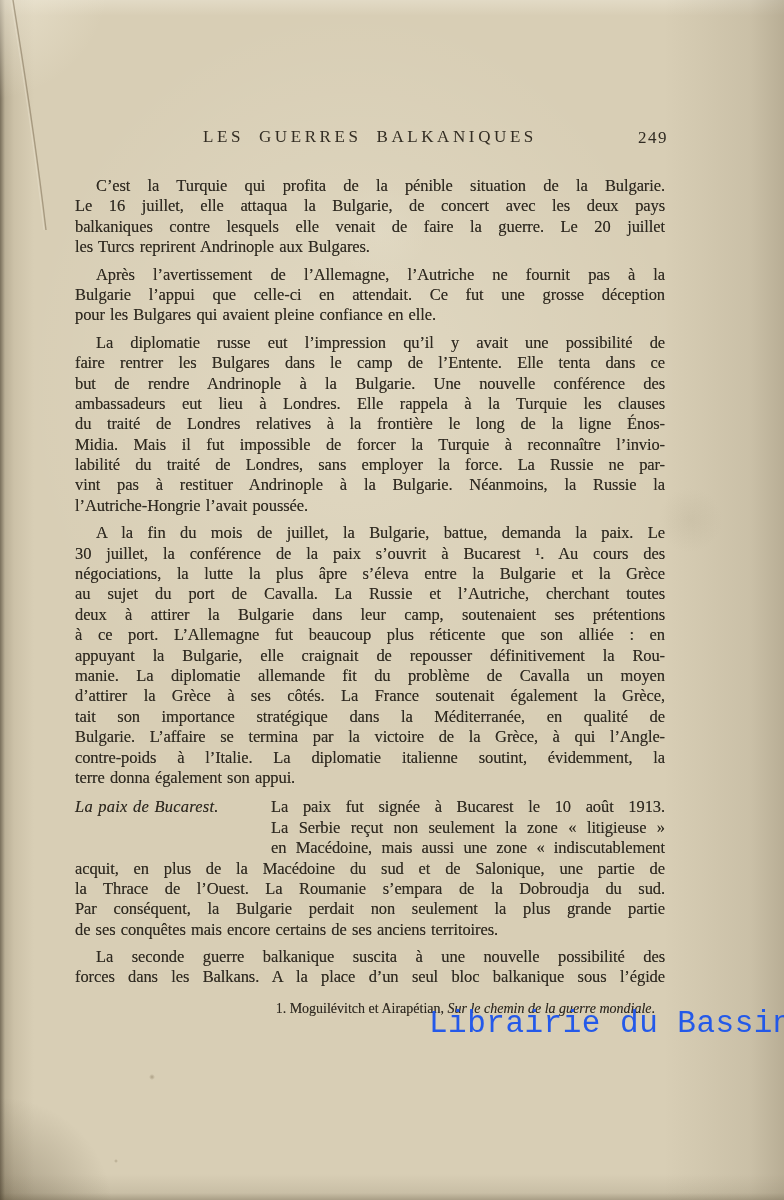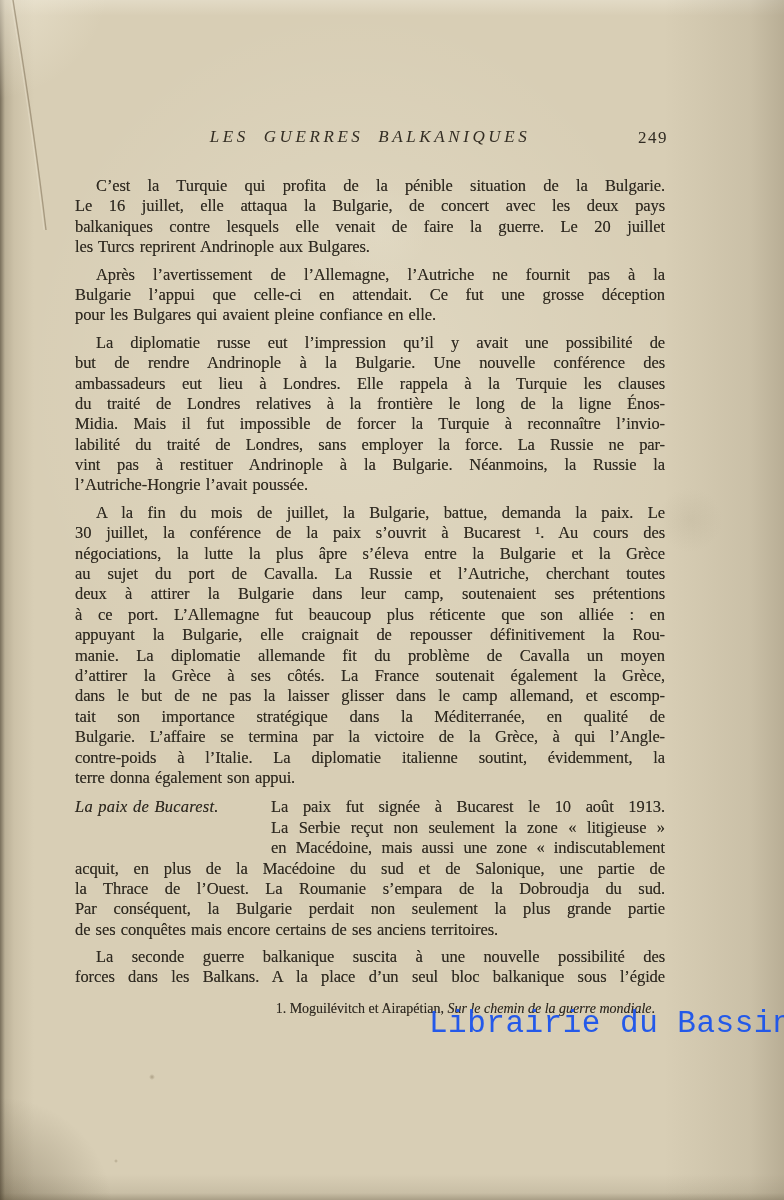--- a/index.html
+++ b/index.html
@@ -41,21 +41,20 @@
     position: absolute;
     left: 68px; top: 127px; width: 604px; height: 22px;
   }
   .header-title {
     display: block;
     text-align: center;
     font-size: 17px;
     letter-spacing: 3.6px;
     word-spacing: 7px;
     color: #332d23;
-    font-style: italic;
   }
   .page-number {
     position: absolute;
     right: 4px; top: 1px;
     font-size: 17px;
     letter-spacing: 1.5px;
   }
 
   .text-block {
     position: absolute;
@@ -126,39 +125,39 @@
         <div class="line">balkaniques contre lesquels elle venait de faire la guerre. Le 20 juillet</div>
         <div class="line last">les Turcs reprirent Andrinople aux Bulgares.</div>
       </div>
       <div class="para">
         <div class="line indent">Après l’avertissement de l’Allemagne, l’Autriche ne fournit pas à la</div>
         <div class="line">Bulgarie l’appui que celle-ci en attendait. Ce fut une grosse déception</div>
         <div class="line last">pour les Bulgares qui avaient pleine confiance en elle.</div>
       </div>
       <div class="para">
         <div class="line indent">La diplomatie russe eut l’impression qu’il y avait une possibilité de</div>
+        <div class="line">faire rentrer les Bulgares dans le camp de l’Entente. Elle tenta dans ce</div>
         <div class="line">but de rendre Andrinople à la Bulgarie. Une nouvelle conférence des</div>
         <div class="line">ambassadeurs eut lieu à Londres. Elle rappela à la Turquie les clauses</div>
         <div class="line">du traité de Londres relatives à la frontière le long de la ligne Énos-</div>
         <div class="line">Midia. Mais il fut impossible de forcer la Turquie à reconnaître l’invio-</div>
         <div class="line">labilité du traité de Londres, sans employer la force. La Russie ne par-</div>
         <div class="line">vint pas à restituer Andrinople à la Bulgarie. Néanmoins, la Russie la</div>
         <div class="line last">l’Autriche-Hongrie l’avait poussée.</div>
       </div>
       <div class="para">
         <div class="line indent">A la fin du mois de juillet, la Bulgarie, battue, demanda la paix. Le</div>
         <div class="line">30 juillet, la conférence de la paix s’ouvrit à Bucarest ¹. Au cours des</div>
         <div class="line">négociations, la lutte la plus âpre s’éleva entre la Bulgarie et la Grèce</div>
         <div class="line">au sujet du port de Cavalla. La Russie et l’Autriche, cherchant toutes</div>
         <div class="line">deux à attirer la Bulgarie dans leur camp, soutenaient ses prétentions</div>
         <div class="line">à ce port. L’Allemagne fut beaucoup plus réticente que son alliée : en</div>
         <div class="line">appuyant la Bulgarie, elle craignait de repousser définitivement la Rou-</div>
         <div class="line">manie. La diplomatie allemande fit du problème de Cavalla un moyen</div>
         <div class="line">d’attirer la Grèce à ses côtés. La France soutenait également la Grèce,</div>
-        <div class="line">dans le but de ne pas la laisser glisser dans le camp allemand, et escomp-</div>
         <div class="line">tait son importance stratégique dans la Méditerranée, en qualité de</div>
         <div class="line">Bulgarie. L’affaire se termina par la victoire de la Grèce, à qui l’Angle-</div>
         <div class="line">contre-poids à l’Italie. La diplomatie italienne soutint, évidemment, la</div>
         <div class="line last">terre donna également son appui.</div>
       </div>
       <div class="para section-gap">
         <div class="sidehead">La paix de Bucarest.</div>
         <div class="line">La paix fut signée à Bucarest le 10 août 1913.</div>
         <div class="line">La Serbie reçut non seulement la zone « litigieuse »</div>
         <div class="line">en Macédoine, mais aussi une zone « indiscutablement bulgare ». La Grèce</div>

